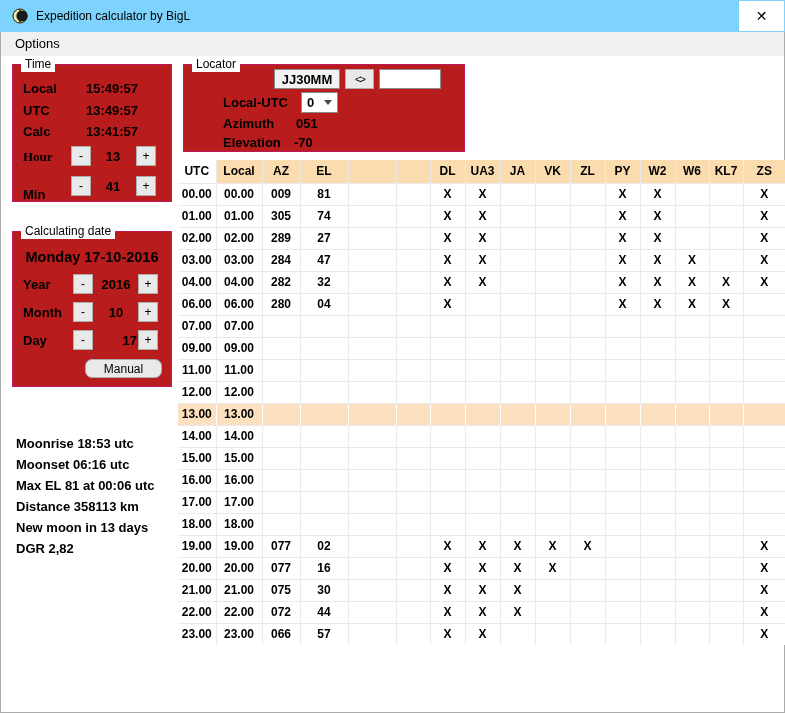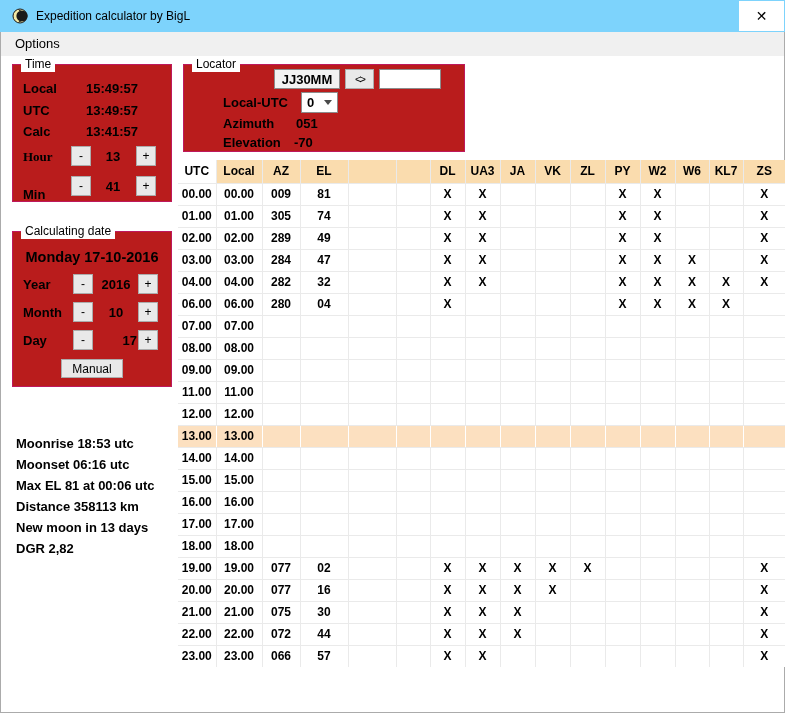--- a/index.html
+++ b/index.html
@@ -116,21 +116,21 @@
     <span class="lbl" style="left:10px; top:73px;">Month</span>
     <button class="btn stepper" style="left:60px; top:70px;">-</button>
     <span class="val" style="left:82px; top:73px; width:42px; text-align:center;">10</span>
     <button class="btn stepper" style="left:125px; top:70px;">+</button>
 
     <span class="lbl" style="left:10px; top:101px;">Day</span>
     <button class="btn stepper" style="left:60px; top:98px;">-</button>
     <span class="val" style="left:82px; top:101px; width:42px; text-align:right;">17</span>
     <button class="btn stepper" style="left:125px; top:98px;">+</button>
 
-    <button class="btn" style="left:48px; top:127px; width:62px; height:19px;">Manual</button>
+    <button class="btn" style="left:72px; top:127px; width:77px; height:19px;border-radius:7px;">Manual</button>
   </div>
 
   <div class="info">
       <div>Moonrise 18:53 utc</div>
       <div>Moonset 06:16 utc</div>
       <div>Max EL 81 at 00:06 utc</div>
       <div>Distance 358113 km</div>
       <div>New moon in 13 days</div>
       <div>DGR 2,82</div>
     </div>
@@ -208,21 +208,21 @@
           <td>X</td>
           <td>X</td>
           <td></td>
           <td></td>
           <td>X</td>
         </tr>
         <tr>
           <td>02.00</td>
           <td>02.00</td>
           <td>289</td>
-          <td>49</td>
+          <td>27</td>
           <td></td>
           <td></td>
           <td>X</td>
           <td>X</td>
           <td></td>
           <td></td>
           <td></td>
           <td>X</td>
           <td>X</td>
           <td></td>
@@ -295,38 +295,20 @@
           <td></td>
           <td></td>
           <td></td>
           <td></td>
           <td></td>
           <td></td>
           <td></td>
           <td></td>
         </tr>
         <tr>
-          <td>08.00</td>
-          <td>08.00</td>
-          <td></td>
-          <td></td>
-          <td></td>
-          <td></td>
-          <td></td>
-          <td></td>
-          <td></td>
-          <td></td>
-          <td></td>
-          <td></td>
-          <td></td>
-          <td></td>
-          <td></td>
-          <td></td>
-        </tr>
-        <tr>
           <td>09.00</td>
           <td>09.00</td>
           <td></td>
           <td></td>
           <td></td>
           <td></td>
           <td></td>
           <td></td>
           <td></td>
           <td></td>

